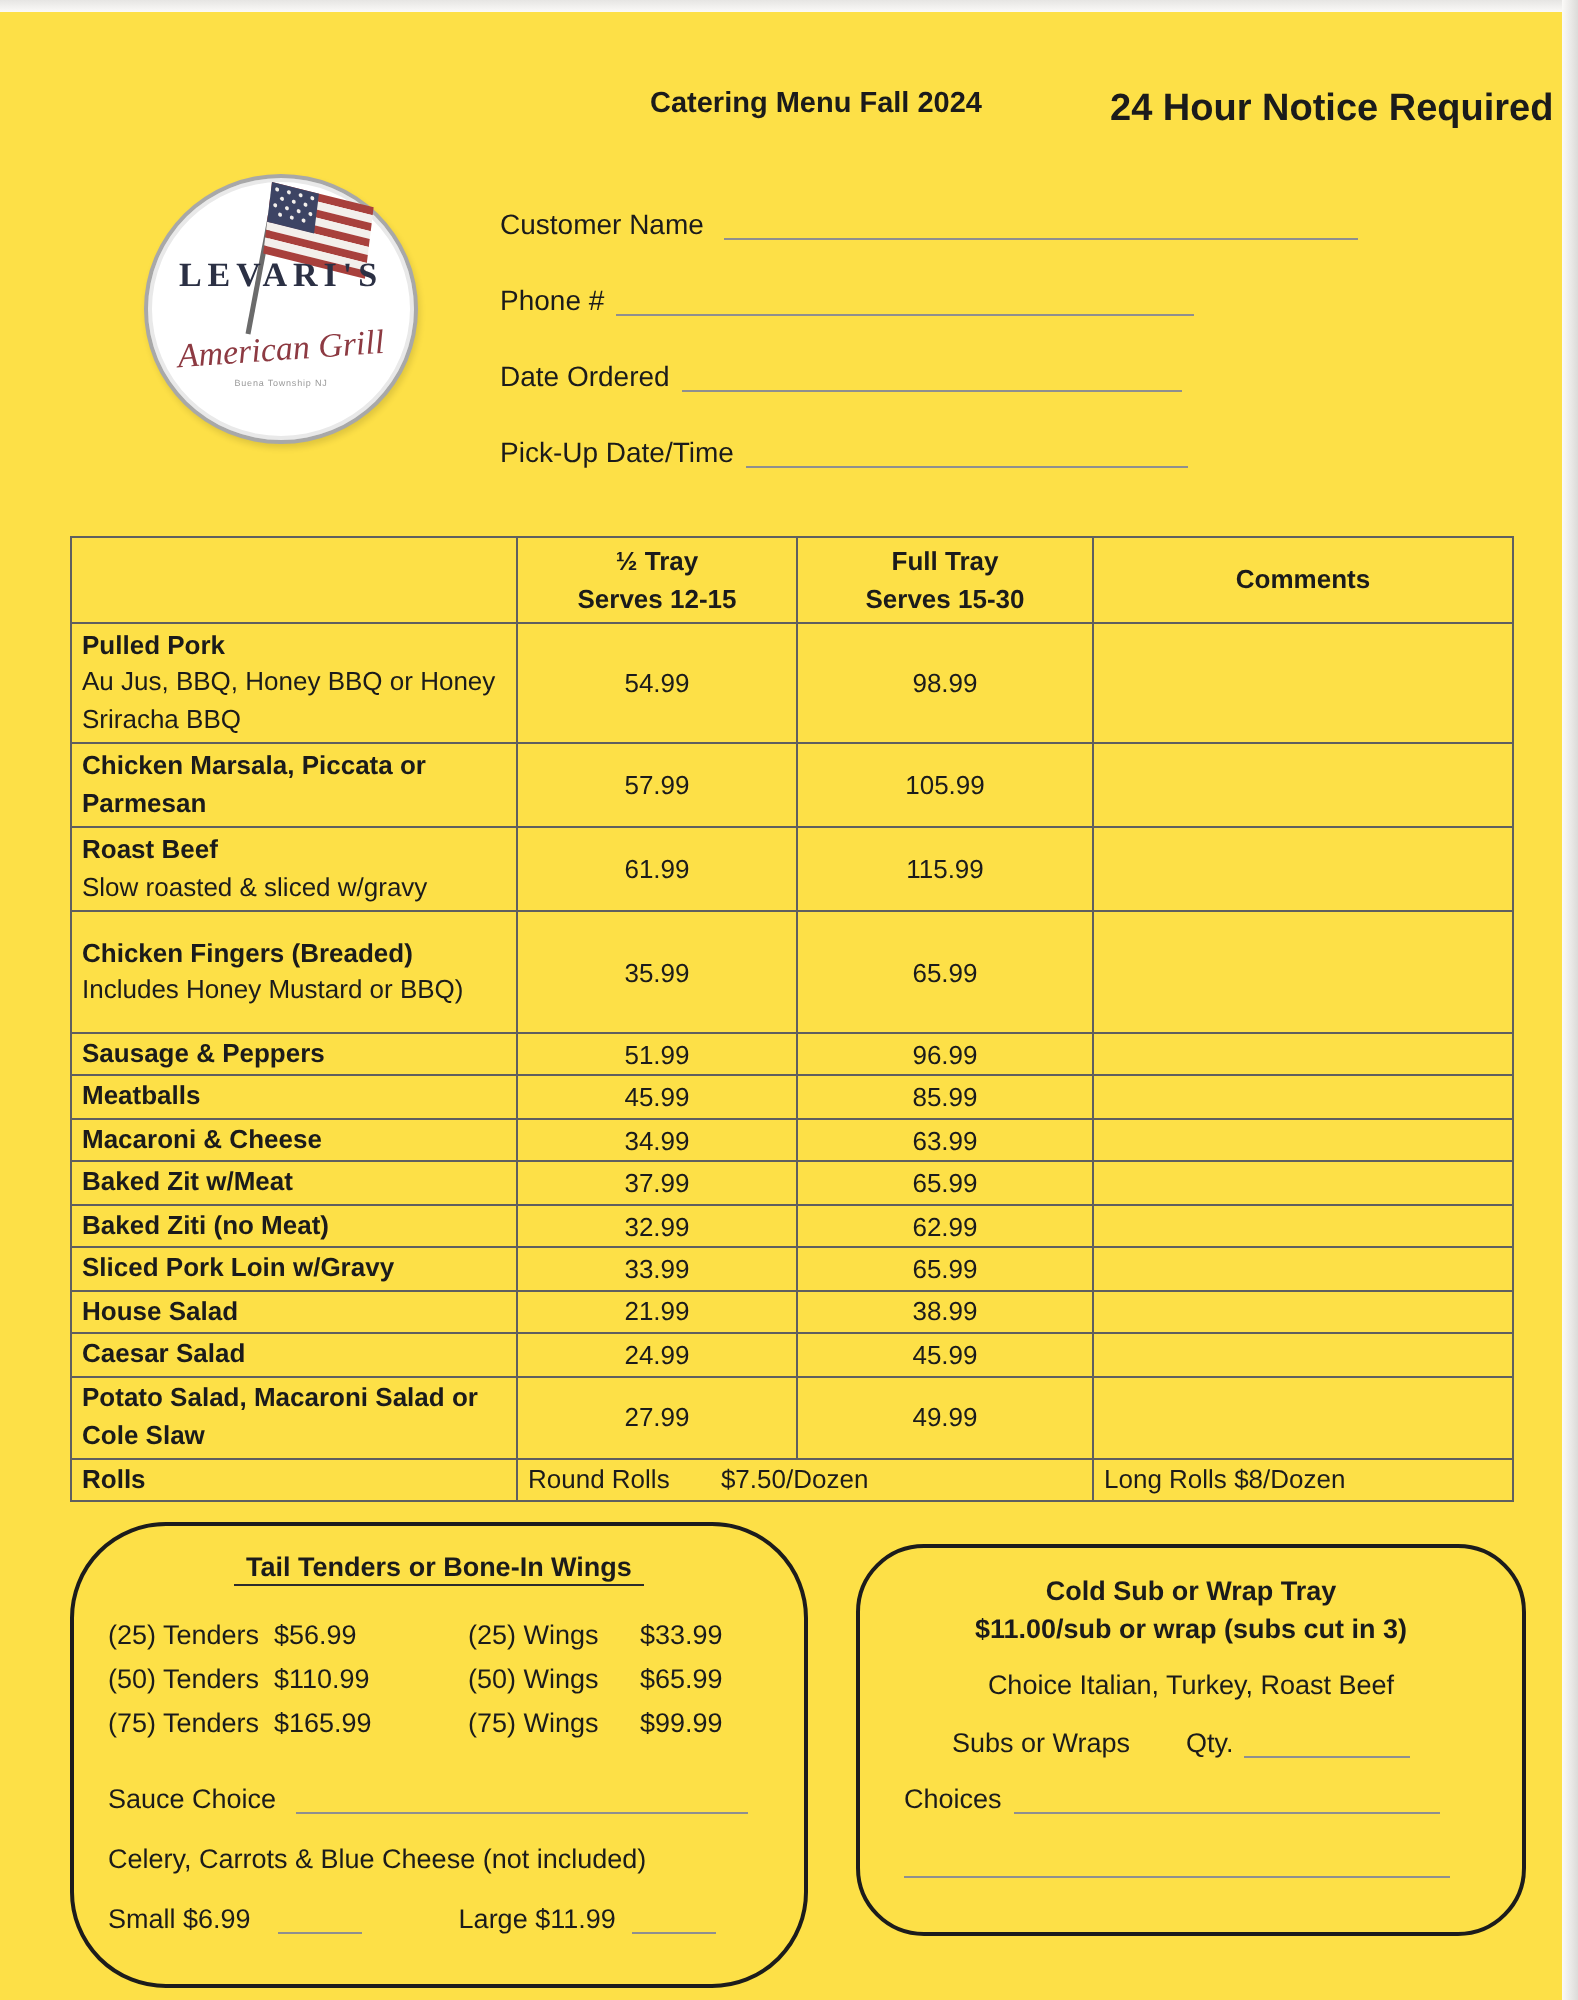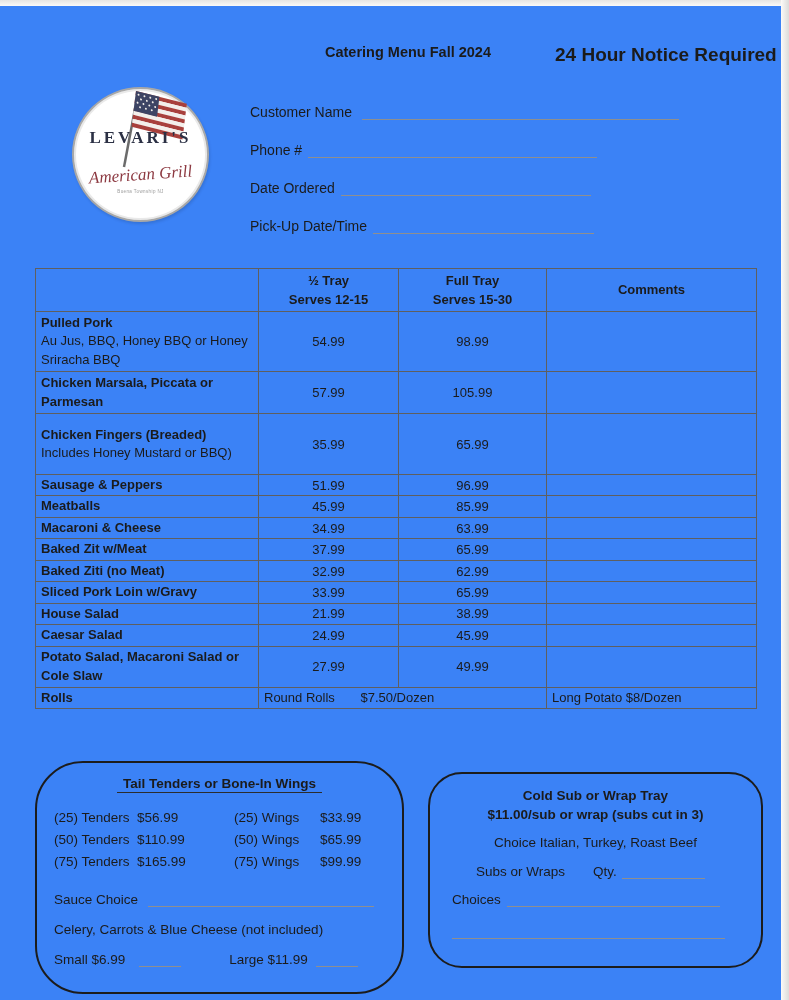--- a/index.html
+++ b/index.html
@@ -1,18 +1,18 @@
 <!DOCTYPE html>
 <html><head>
 <meta charset="utf-8">
 <style>
   html,body{margin:0;padding:0;background:#eceae8;}
   .page{
     position:relative;width:789px;height:1000px;margin:0 auto;
-    background:#3b82f6;color:#1b1b1b;
+    background:#fde047;color:#1b1b1b;
     font-family:"Liberation Sans", sans-serif;
     overflow:hidden;
   }
   .scan-edge-right{position:absolute;top:0;right:0;width:8px;height:100%;
     background:linear-gradient(to right,#fbfaf8,#dcdbd9);}
   .scan-edge-top{position:absolute;top:0;left:0;width:100%;height:6px;
     background:linear-gradient(to bottom,#e6e5e3,#fbfaf8);}
 
   
   .hdr-title{position:absolute;left:325px;top:44px;font-size:14.5px;font-weight:bold;}
@@ -165,20 +165,27 @@
       <td class="price">54.99</td>
       <td class="price">98.99</td>
       <td></td>
     </tr>
     <tr style="height:42px;">
       <td class="item"><span class="item-name">Chicken Marsala, Piccata or Parmesan</span></td>
       <td class="price">57.99</td>
       <td class="price">105.99</td>
       <td></td>
     </tr>
+    <tr style="height:42px;">
+      <td class="item"><span class="item-name">Roast Beef</span><br>
+        <span>Slow roasted &amp; sliced w/gravy</span></td>
+      <td class="price">61.99</td>
+      <td class="price">115.99</td>
+      <td></td>
+    </tr>
     <tr style="height:61px;">
       <td class="item"><span class="item-name">Chicken Fingers (Breaded)</span><br>
         <span>Includes Honey Mustard or BBQ)</span></td>
       <td class="price">35.99</td>
       <td class="price">65.99</td>
       <td></td>
     </tr>
     <tr style="height:21px;">
       <td class="item"><span class="item-name">Sausage &amp; Peppers</span></td>
       <td class="price">51.99</td>
@@ -233,21 +240,21 @@
       <td class="price">49.99</td>
       <td></td>
     </tr>
     <tr style="height:21px;">
       <td class="item"><span class="item-name">Rolls</span></td>
       <td class="rolls-mid" colspan="2">
         <span>Round Rolls</span><span class="gap"></span>
         <span>$7.50/Dozen</span>
       </td>
       <td class="rolls-com">
-        <span>Long Potato</span><span class="gap"></span>
+        <span>Long Rolls</span><span class="gap"></span>
         <span>$8/Dozen</span>
       </td>
     </tr>
   </tbody>
     </table>
 
   <div class="wings-box">
     <div class="wings-title">
       <span>Tail Tenders or Bone-In Wings</span>
     </div>

